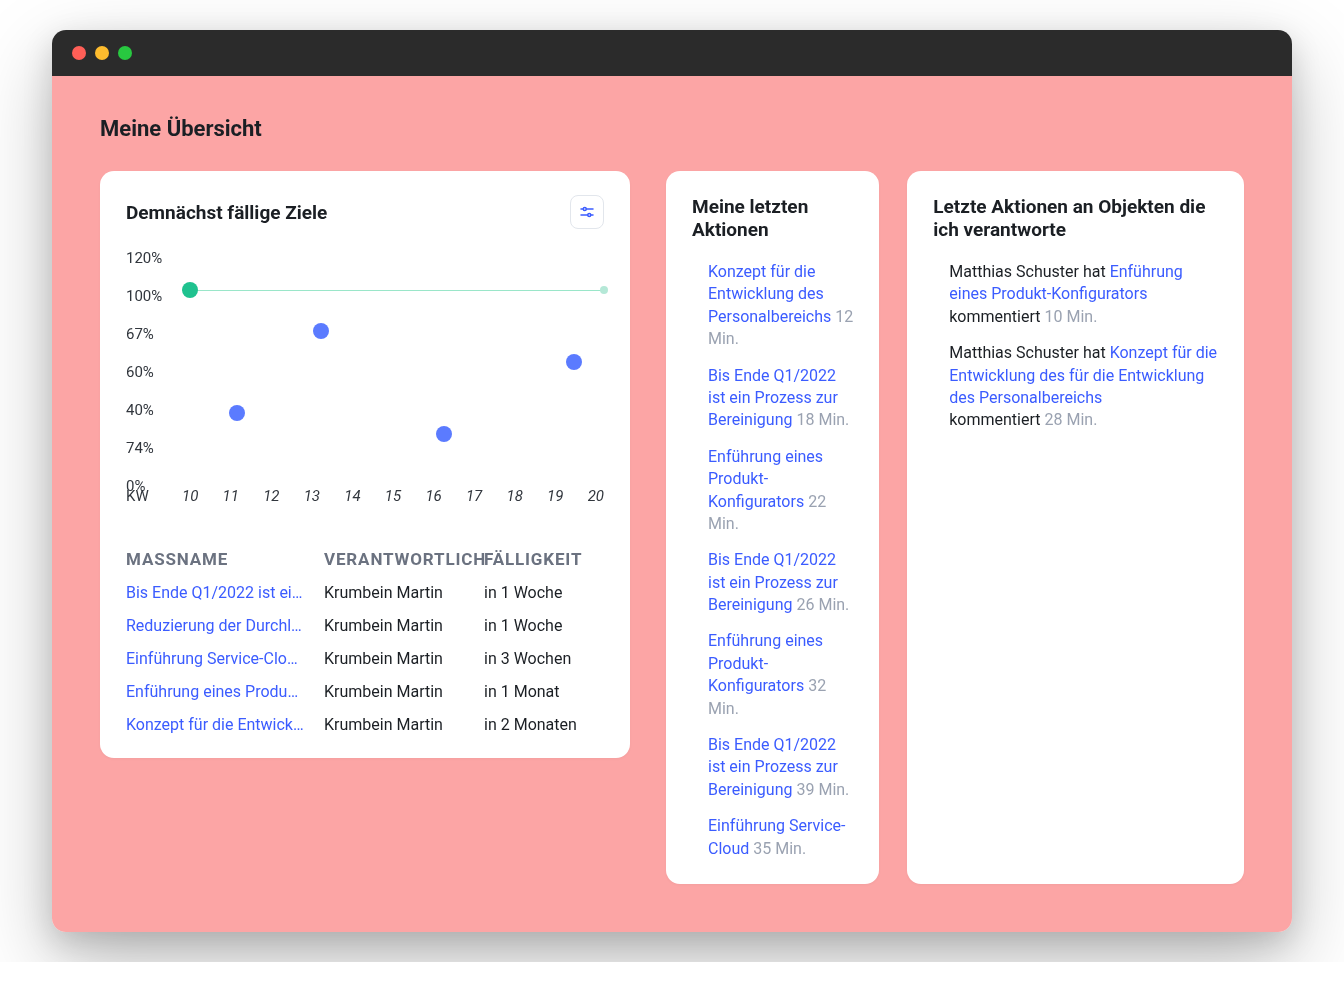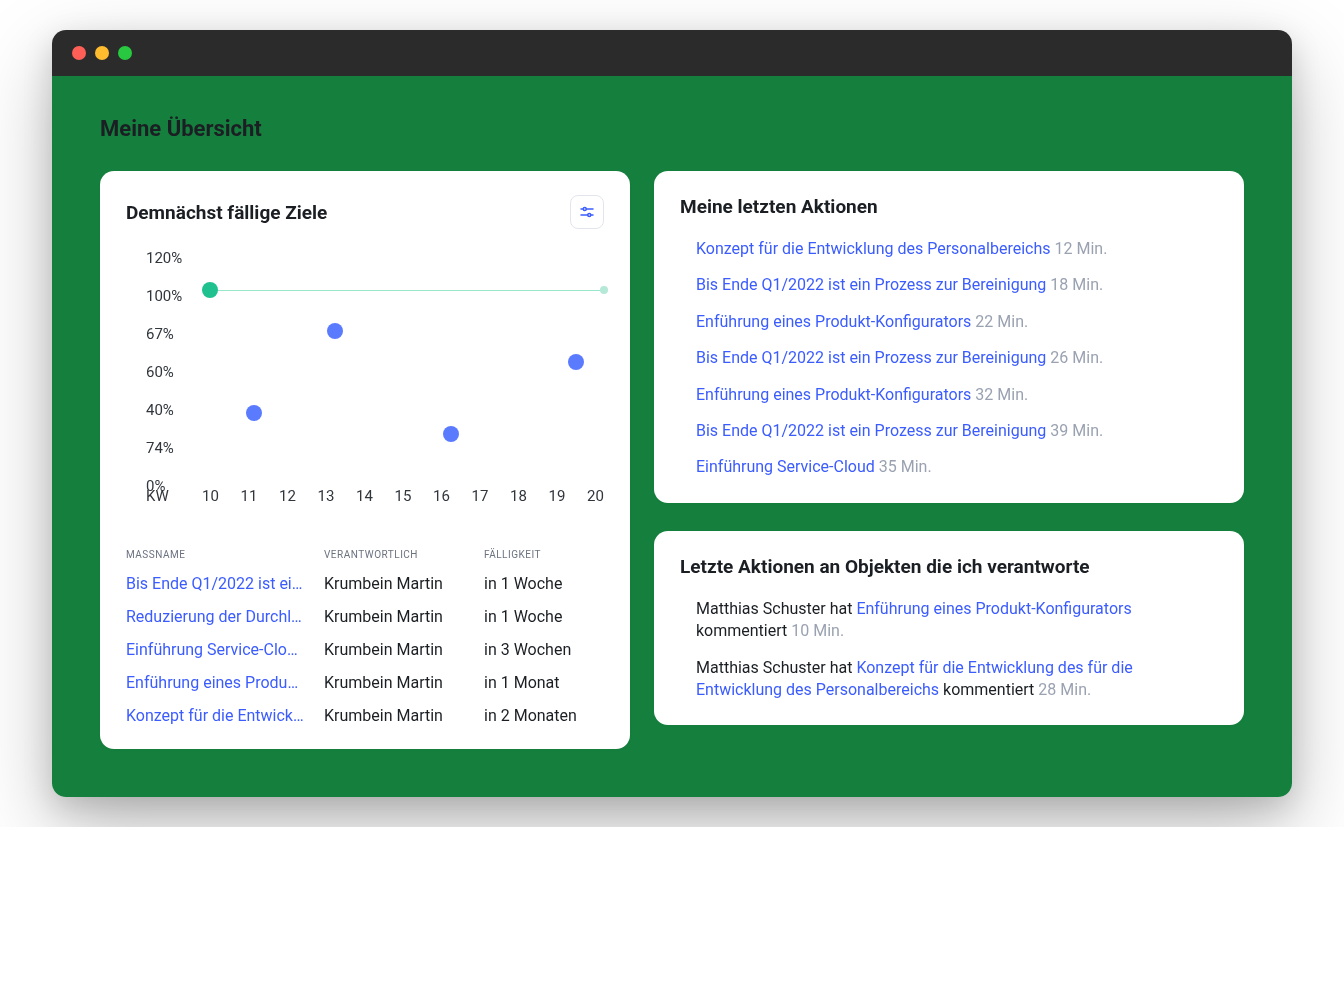--- a/index.html
+++ b/index.html
@@ -23,36 +23,36 @@
   padding: 0 20px;
 }
 .traffic-lights { display: flex; gap: 9px; }
 .traffic-lights span {
   width: 14px; height: 14px; border-radius: 50%;
 }
 .tl-red { background: #ff5f57; }
 .tl-yellow { background: #febc2e; }
 .tl-green { background: #28c840; }
 .content {
-  background: #15803d;
+  background: #fca5a5;
   padding: 40px 48px 48px 48px;
 }
 .page-title {
   font-size: 22px;
   font-weight: 700;
   color: #1b1f24;
   margin-bottom: 30px;
 }
 .grid {
   display: flex;
-  gap: 24px;
+  gap: 36px;
   align-items: flex-start;
 }
 .col-left { flex: 0 0 530px; }
-.col-right { flex: 1; display: flex; flex-direction: column; gap: 28px; }
+.col-right { flex: 1; display: flex; gap: 28px; }
 .card {
   background: #fff;
   border-radius: 14px;
   padding: 24px 26px;
   box-shadow: 0 1px 3px rgba(0,0,0,0.04);
 }
 .card-header {
   display: flex;
   justify-content: space-between;
   align-items: center;
@@ -67,21 +67,21 @@
   width: 34px; height: 34px;
   border: 1px solid #e2e6ec;
   border-radius: 8px;
   display: flex;
   align-items: center;
   justify-content: center;
   cursor: pointer;
   background: #fff;
 }
 .filter-btn svg { stroke: #3b5cff; }
-.chart-wrap { position: relative; height: 270px; margin-bottom: 30px; margin-left: 20px; }
+.chart-wrap { position: relative; height: 270px; margin-bottom: 30px; }
 .y-labels {
   position: absolute;
   left: 0; top: 0; bottom: 24px;
   width: 56px;
   display: flex;
   flex-direction: column;
   justify-content: space-between;
   text-align: left;
   font-size: 15px;
   color: #31363d;
@@ -115,31 +115,32 @@
   width: 56px;
   font-size: 15px;
   color: #31363d;
 }
 .x-ticks {
   flex: 1;
   display: flex;
   justify-content: space-between;
   font-size: 15px;
   color: #31363d;
+  font-style: italic;
 }
 .table {
   display: grid;
   grid-template-columns: 1fr 140px 120px;
   row-gap: 14px;
   column-gap: 20px;
 }
 .table-head {
-  font-size: 10px;
+  font-size: 17px;
   letter-spacing: 0.05em;
-  font-weight: 400;
+  font-weight: 700;
   color: #6b7280;
   text-transform: uppercase;
 }
 .link {
   color: #3b5cff;
   font-size: 16px;
   white-space: nowrap;
   overflow: hidden;
   text-overflow: ellipsis;
   cursor: pointer;

